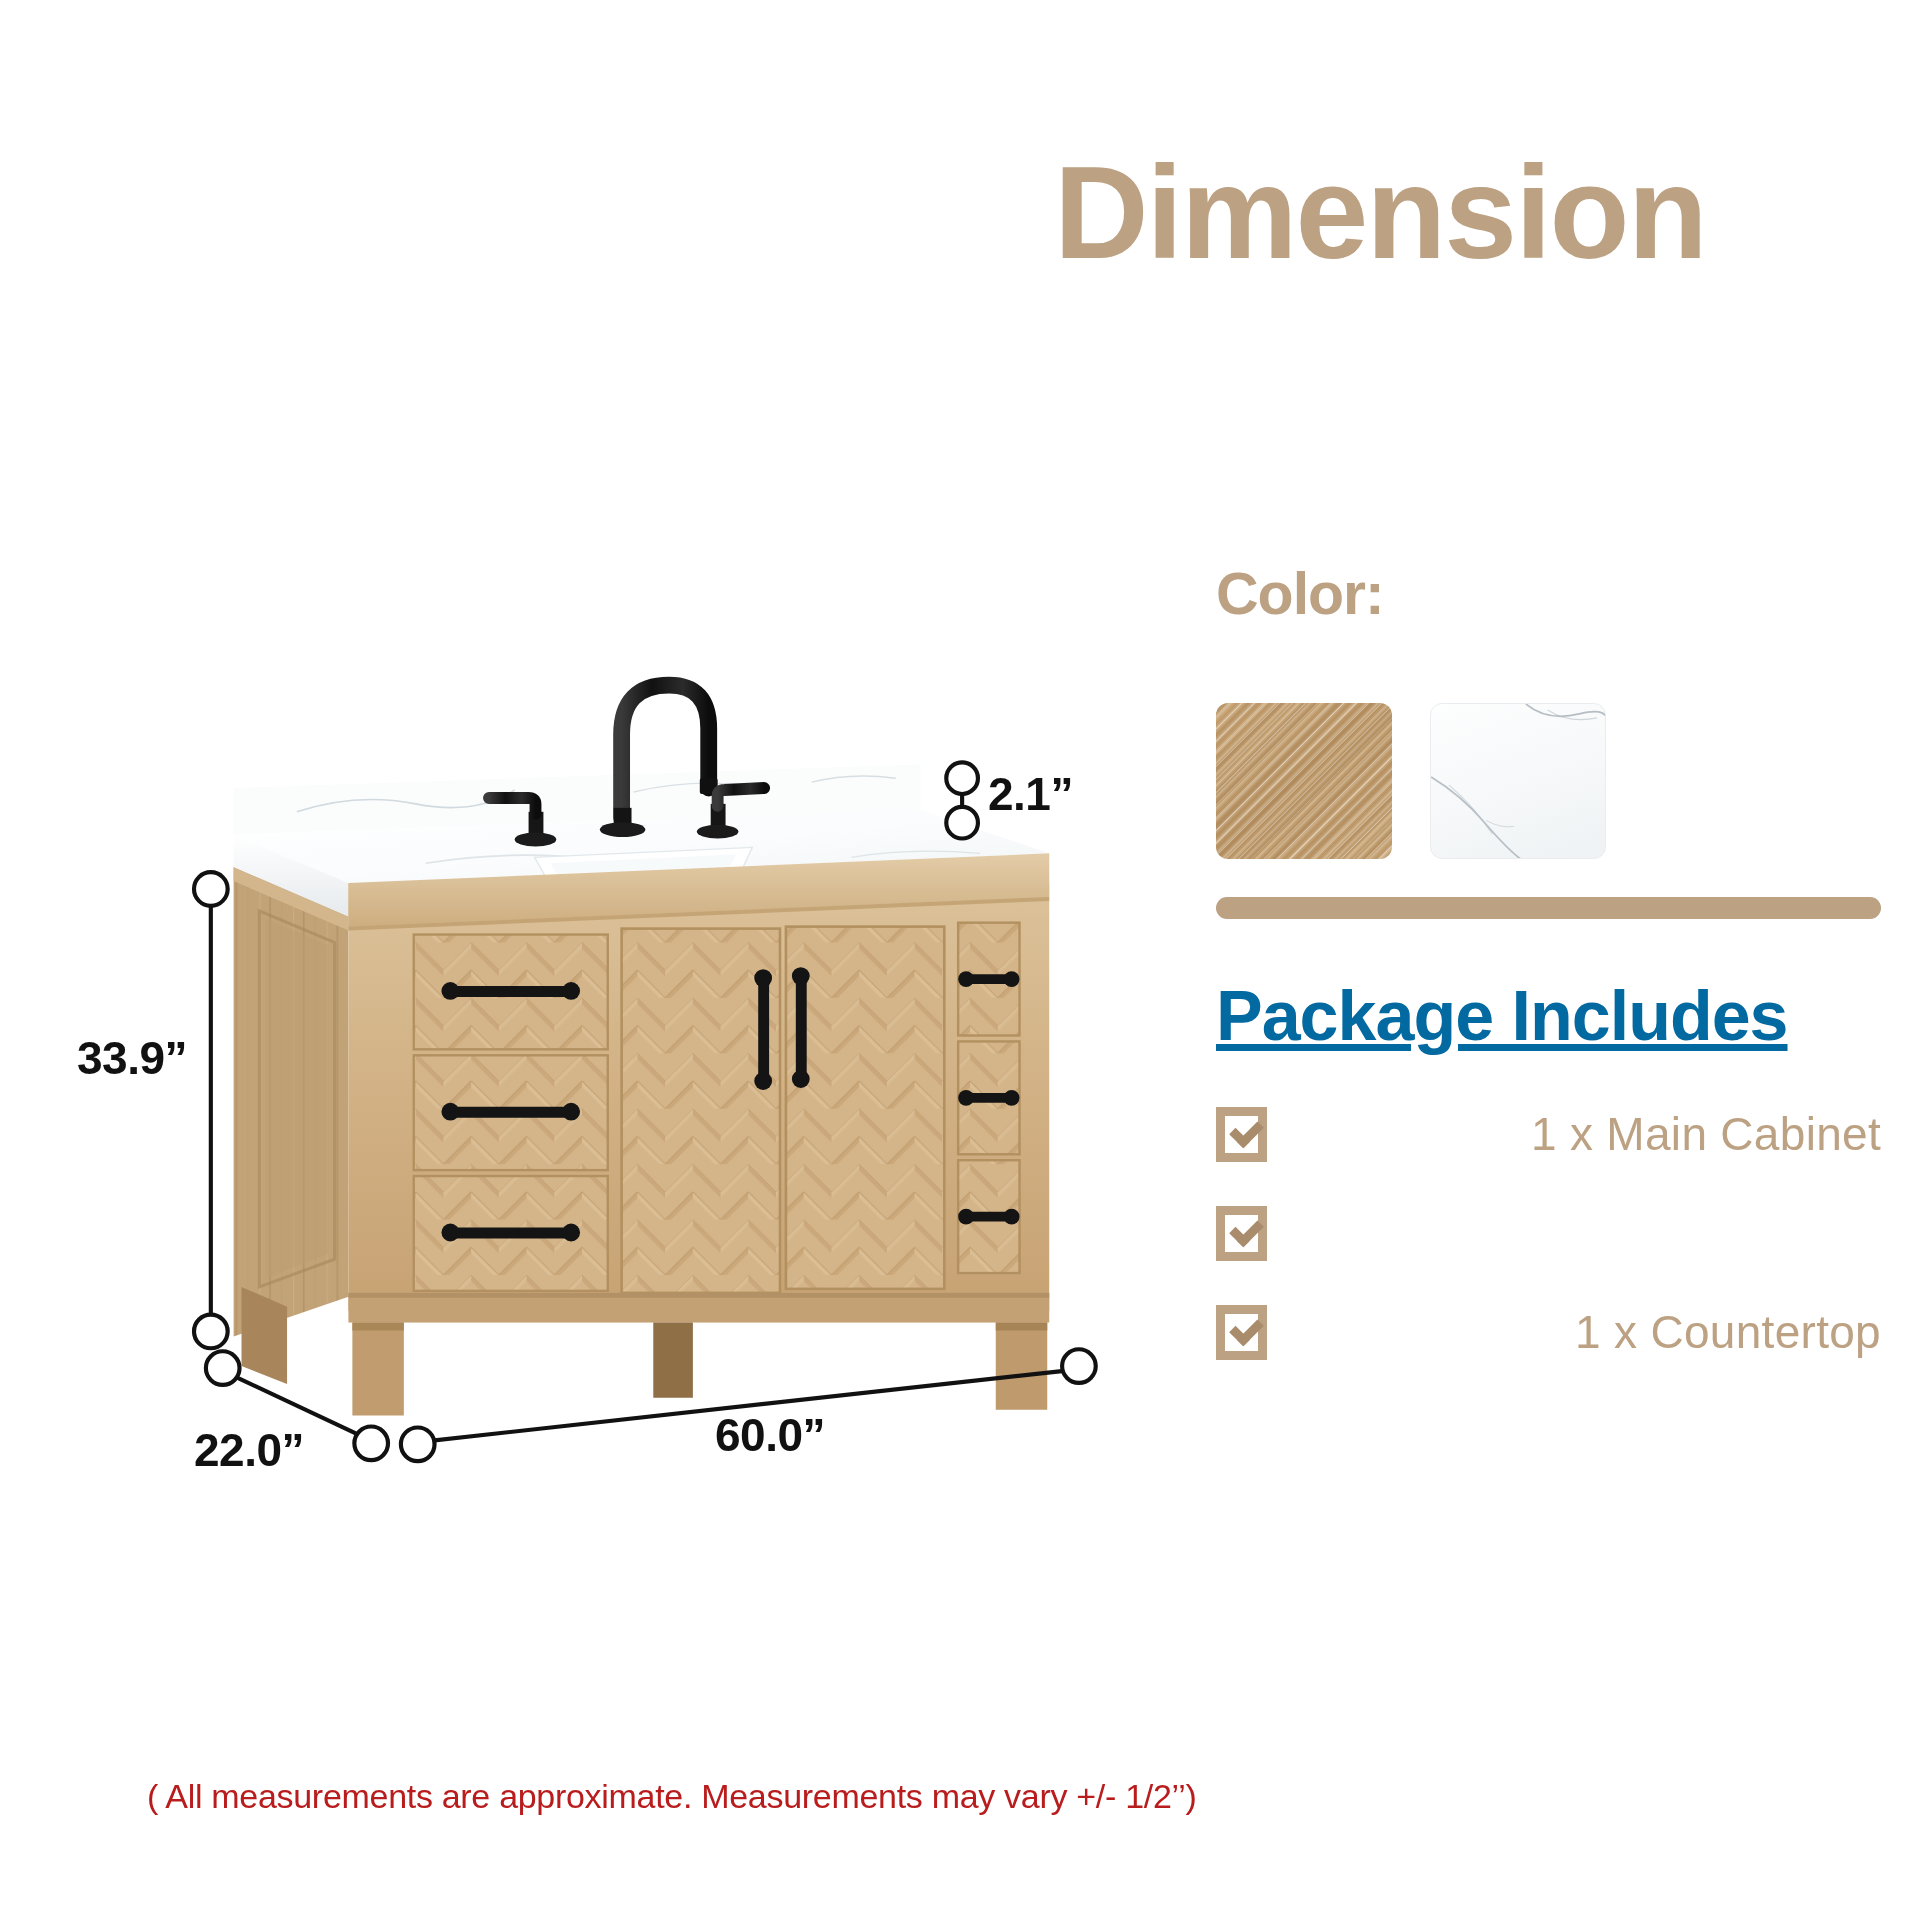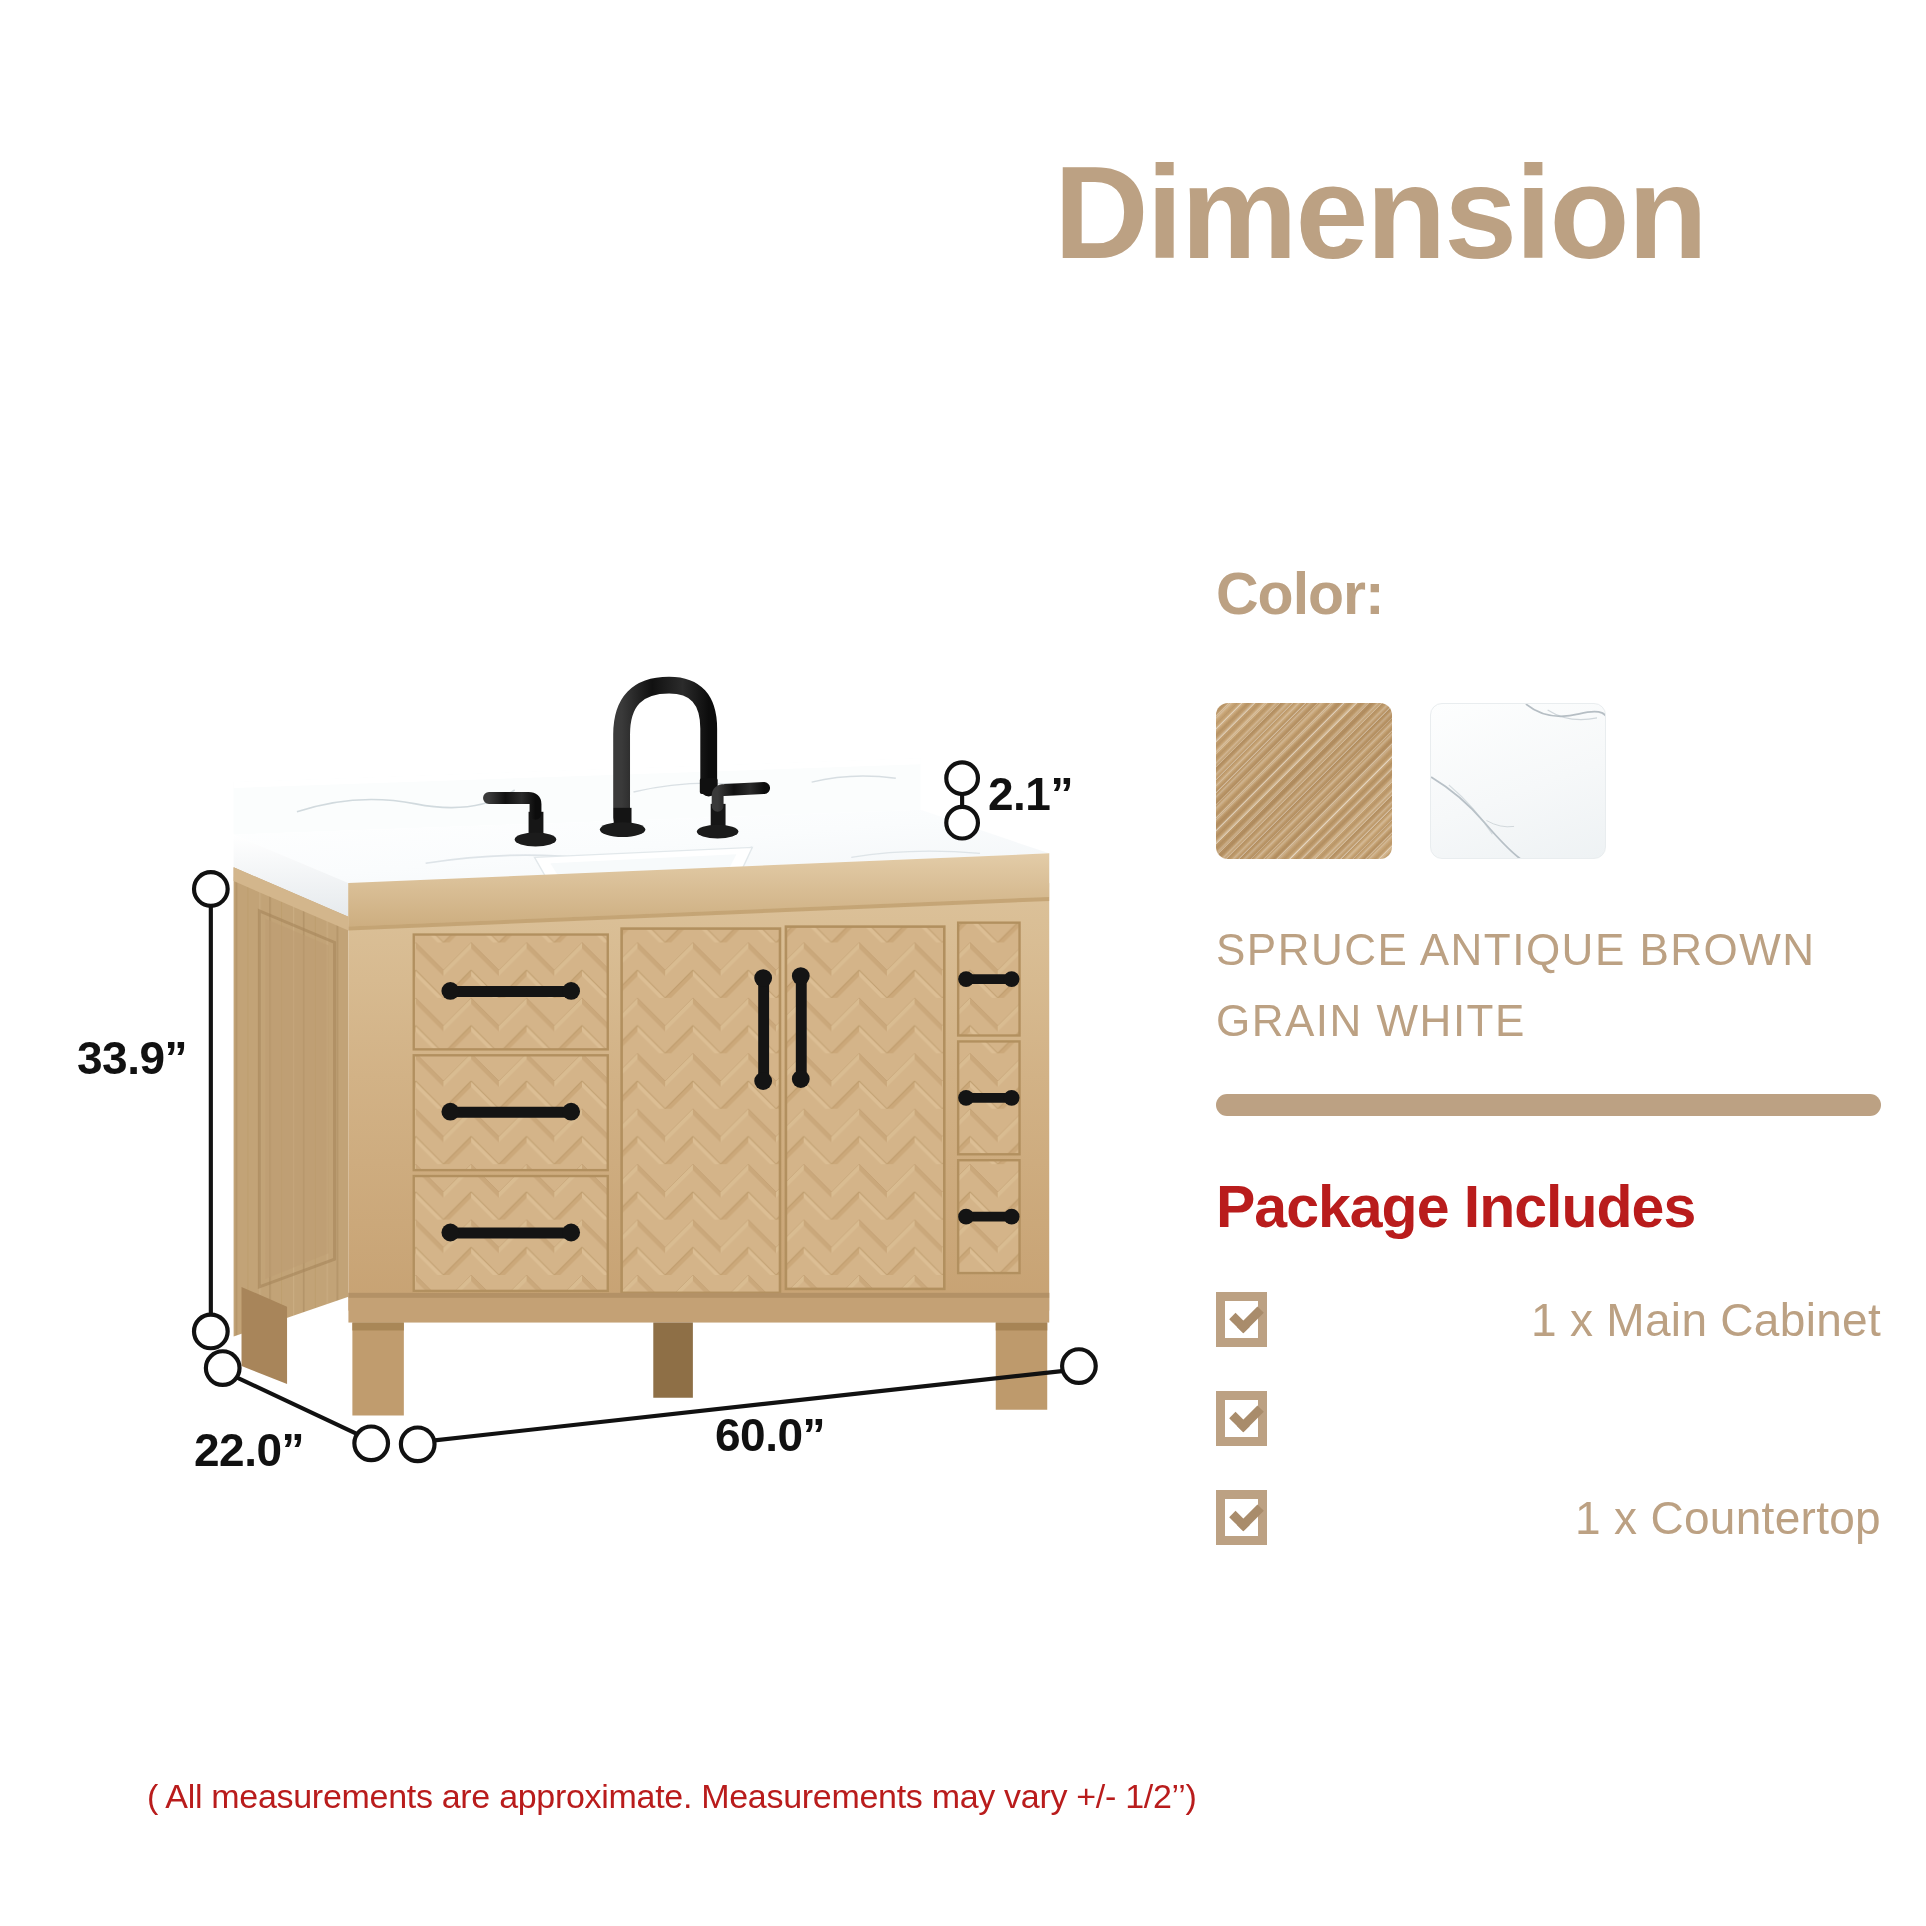--- a/index.html
+++ b/index.html
@@ -107,24 +107,25 @@
   .divider {
     margin-top: 38px;
     width: 665px;
     height: 22px;
     border-radius: 11px;
     background: #BCA183;
   }
 
   .pkg-heading {
     margin-top: 57px;
-    font-size: 59px;
+    font-size: 70px;
     font-weight: 700;
-    color: #b91c1c;
+    color: #0369a1;
     letter-spacing: -1px;
+    text-decoration: underline;
   }
 
   .pkg-list { margin-top: 51px; }
 
   .pkg-item {
     display: flex;
     align-items: center;
     gap: 34px;
     margin-bottom: 44px;
     justify-content: space-between;
@@ -393,24 +394,20 @@
       <svg width="176" height="156" viewBox="0 0 178 158">
         <path d="M96 0 Q118 18 150 10 T178 22" stroke="#9FAAB2" stroke-width="1.7" fill="none" opacity="0.75"></path>
         <path d="M118 6 Q140 20 168 14" stroke="#B4BEC5" stroke-width="1.2" fill="none" opacity="0.6"></path>
         <path d="M0 74 Q30 92 54 120 T92 158" stroke="#A3AEB6" stroke-width="1.8" fill="none" opacity="0.75"></path>
         <path d="M18 82 Q44 104 62 132" stroke="#BAC4CA" stroke-width="1.1" fill="none" opacity="0.55"></path>
         <path d="M56 118 Q70 126 84 124" stroke="#AEB8BF" stroke-width="1" fill="none" opacity="0.5"></path>
       </svg>
     </div>
   </div>
 
-  <div class="color-names">
-    <div class="color-name">SPRUCE ANTIQUE BROWN</div>
-    <div class="color-name">GRAIN WHITE</div>
-  </div>
 
   <div class="divider"></div>
 
   <div class="pkg-heading">Package Includes</div>
 
   <div class="pkg-list">
     <div class="pkg-item">
       <span class="checkbox"></span>
       <span class="pkg-label">1 x Main Cabinet</span>
     </div>

